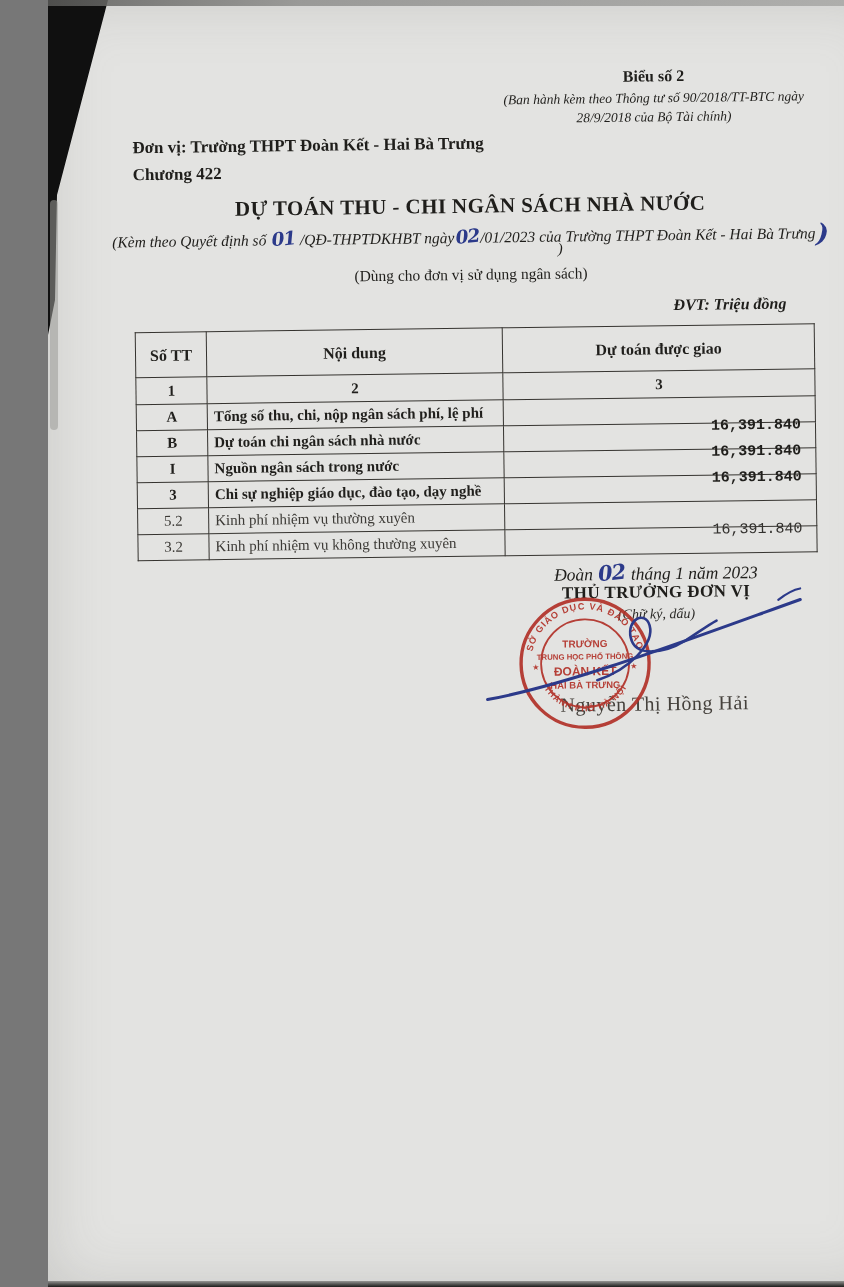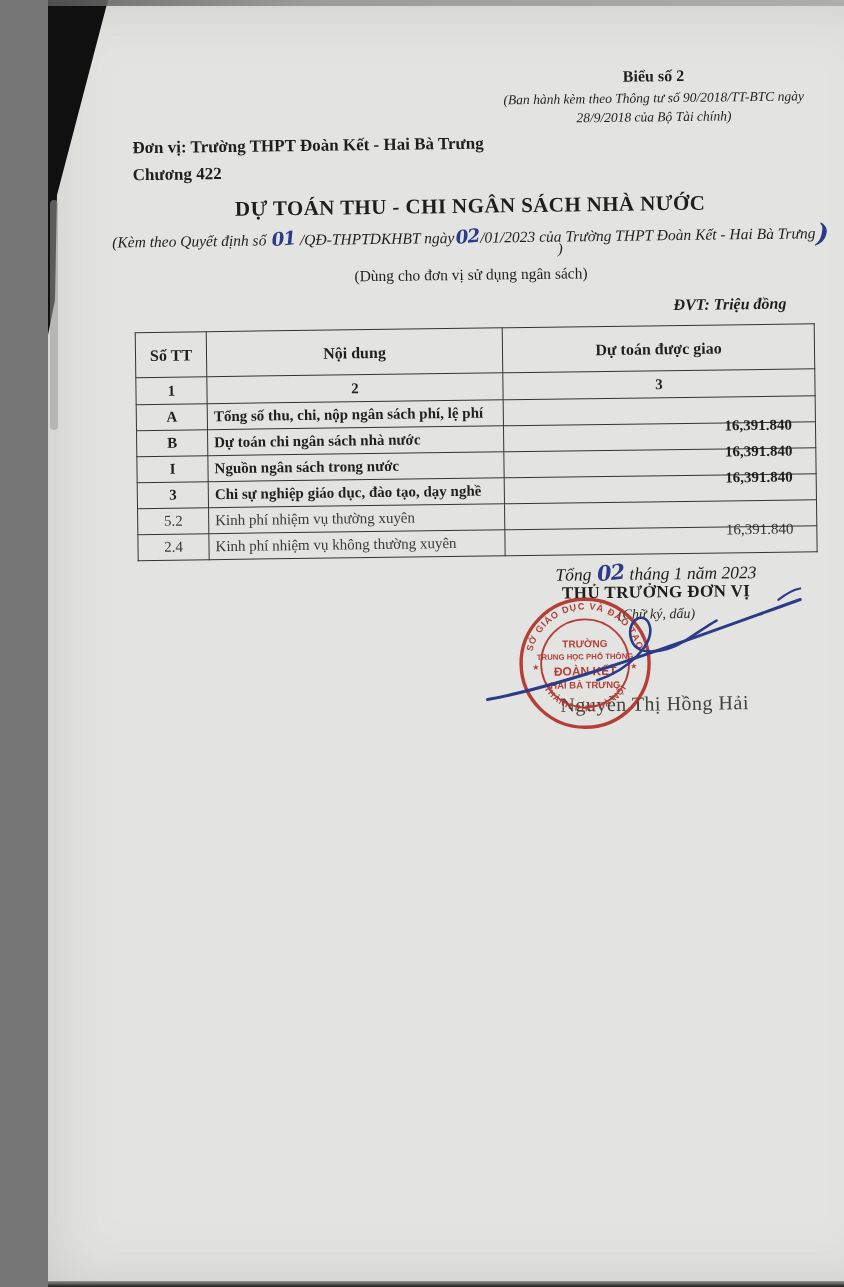--- a/index.html
+++ b/index.html
@@ -46,21 +46,21 @@
   table.budget{left:88px;top:332px;position:absolute;border-collapse:collapse;table-layout:fixed;width:652px;
     font-size:15px;color:#201f1c;}
   table.budget td{border:1.7px solid #35332f;padding:0 6px;overflow:visible;}
   .c-no{width:58px;text-align:center;}
   .c-content{width:283px;}
   .c-value{width:299px;text-align:right;position:relative;}
   tr.hdr td{text-align:center;font-weight:bold;font-size:16px;height:44px;line-height:21px;}
   tr.nums td{text-align:center;font-weight:bold;height:26px;}
   tr.r td{height:25px;}
   tr.light td{color:#3c3a36;font-weight:normal;}
-  .val{position:absolute;right:23px;bottom:-12px;font-weight:bold;white-space:nowrap;z-index:2;background:transparent;}
+  .val{position:absolute;right:14px;bottom:-12px;font-weight:bold;white-space:nowrap;z-index:2;background:transparent;font-family:Liberation Mono, monospace;}
   .val.light{font-weight:normal;color:#33312e;}
   
   .sig-date{left:448px;top:566px;width:316px;text-align:center;font-style:italic;font-size:17.5px;}
   .sig-title{left:448px;top:589px;width:316px;text-align:center;font-weight:bold;font-size:17px;letter-spacing:.4px;}
   .sig-note{left:448px;top:613px;width:316px;text-align:center;font-style:italic;font-size:14px;color:#2c2b28;}
   .stamp{left:466px;top:601px;width:136px;height:136px;opacity:.92;z-index:2;}
   .flourish{left:428px;top:588px;width:330px;height:128px;z-index:3;}
   .sig-name{left:478px;top:699px;width:250px;text-align:center;font-size:20px;color:#45413c;letter-spacing:.5px;z-index:1;}
 </style>
 </head>
@@ -137,31 +137,31 @@
             </td>
       </tr>
       <tr class="r light">
         <td class="c-no">5.2</td>
         <td class="c-content">Kinh phí nhiệm vụ thường xuyên</td>
         <td class="c-value">
               <span class="val light">16,391.840</span>
             </td>
       </tr>
       <tr class="r light">
-        <td class="c-no">2.4</td>
+        <td class="c-no">3.2</td>
         <td class="c-content">Kinh phí nhiệm vụ không thường xuyên</td>
         <td class="c-value">
               <span class="val light"></span>
             </td>
       </tr>
     </tbody>
       </table>
 
     <div class="abs sig-date">
-      <span>Tổng</span>
+      <span>Đoàn</span>
       <span class="hand">02</span>
       <span>tháng 1 năm 2023</span>
     </div>
     <div class="abs sig-title">THỦ TRƯỞNG ĐƠN VỊ</div>
     <div class="abs sig-note">(Chữ ký, dấu)</div>
 
     <div class="abs sig-name">Nguyễn Thị Hồng Hải</div>
 
     <svg class="abs stamp" viewBox="0 0 136 136">
       <defs>

